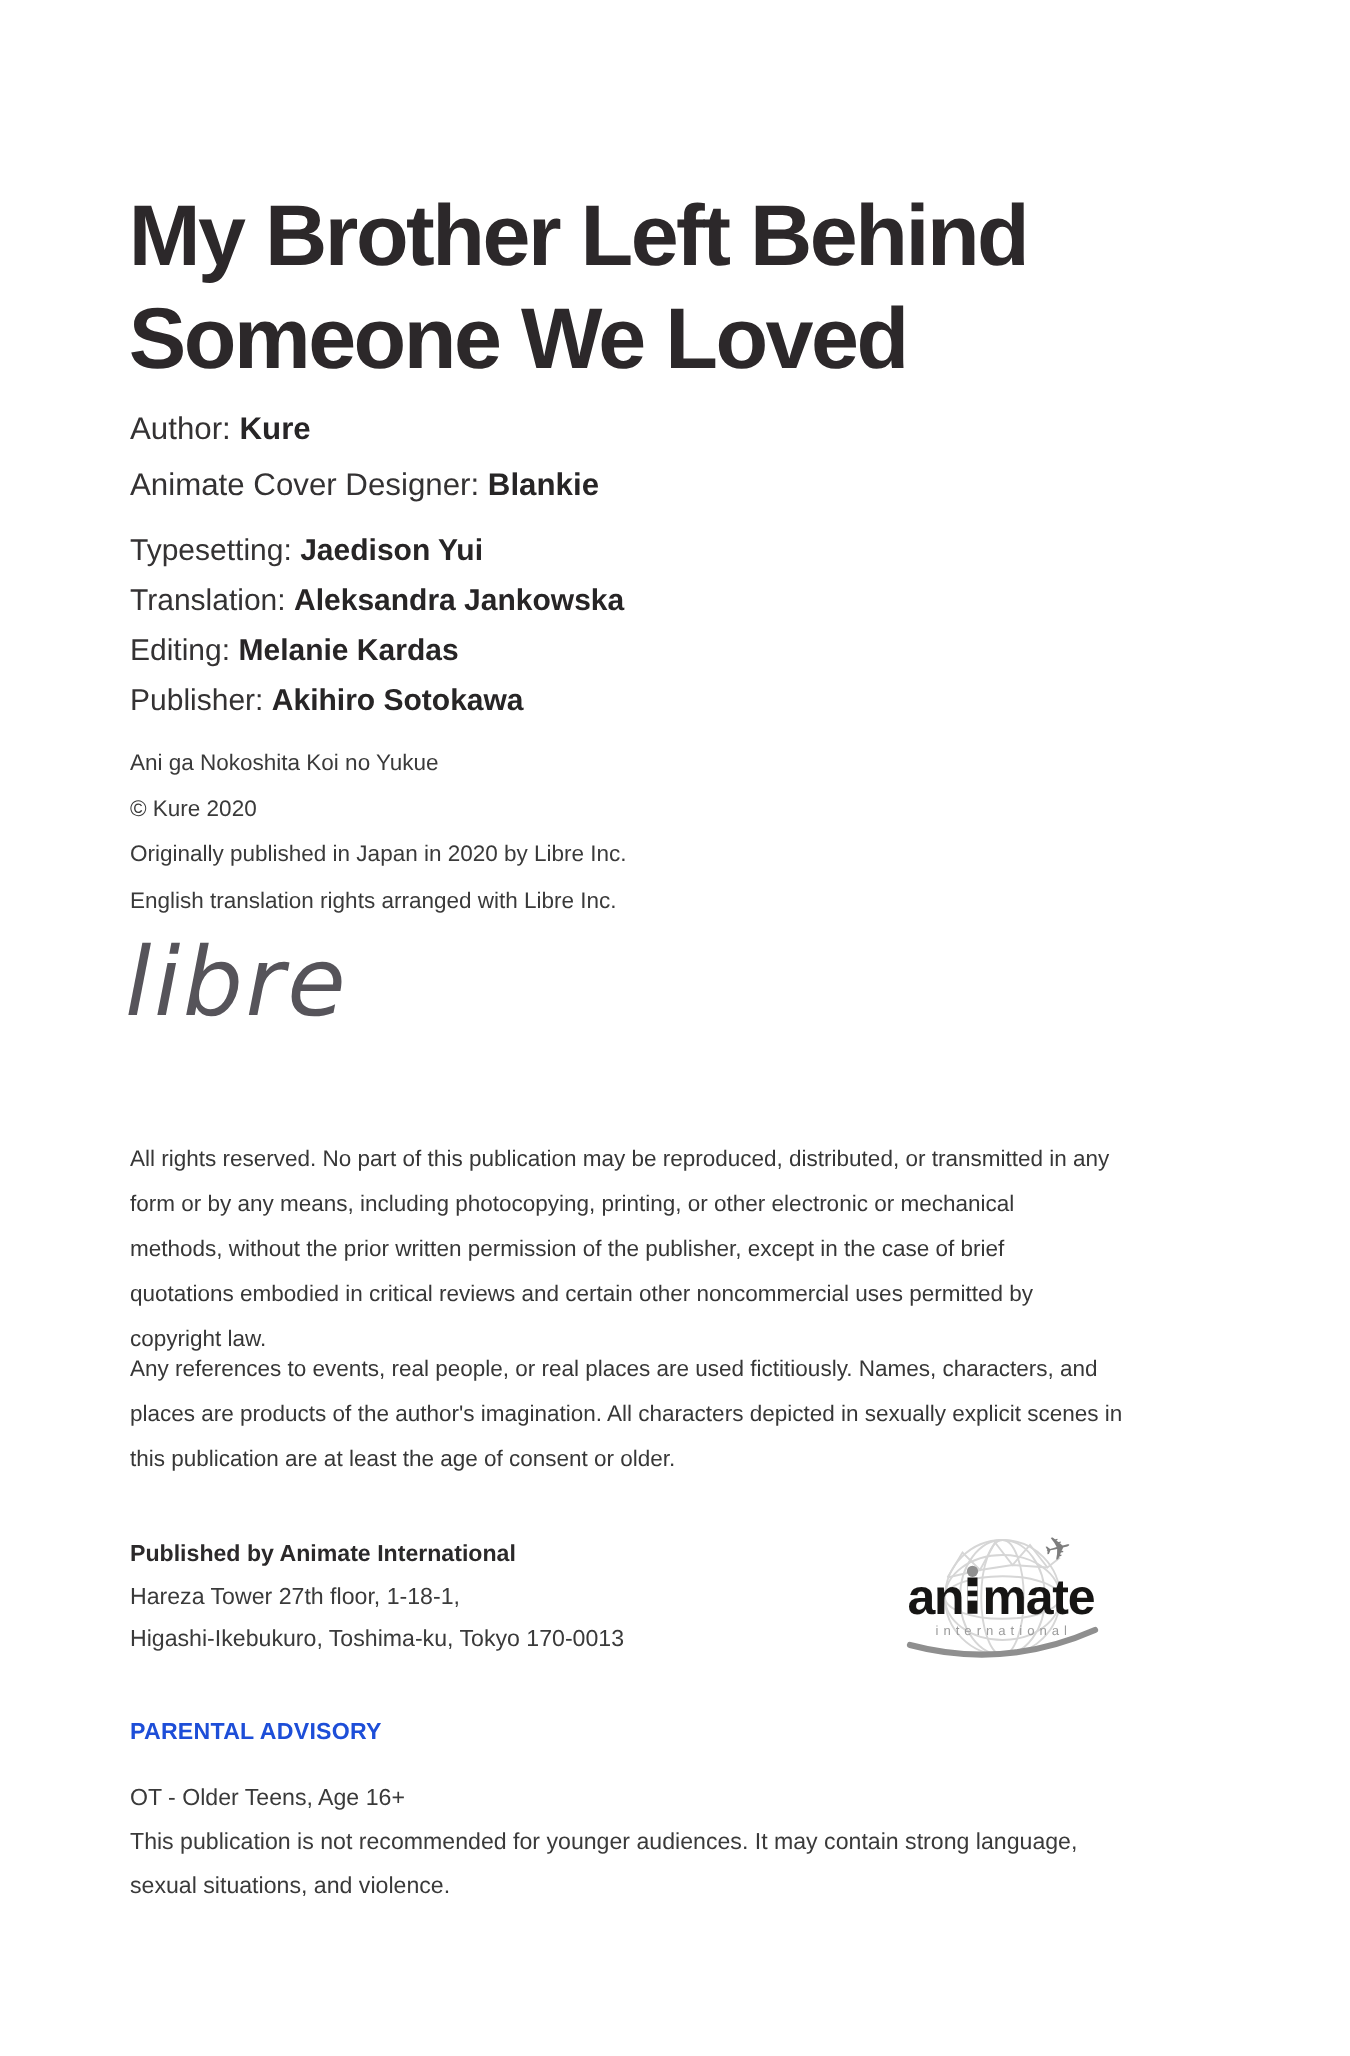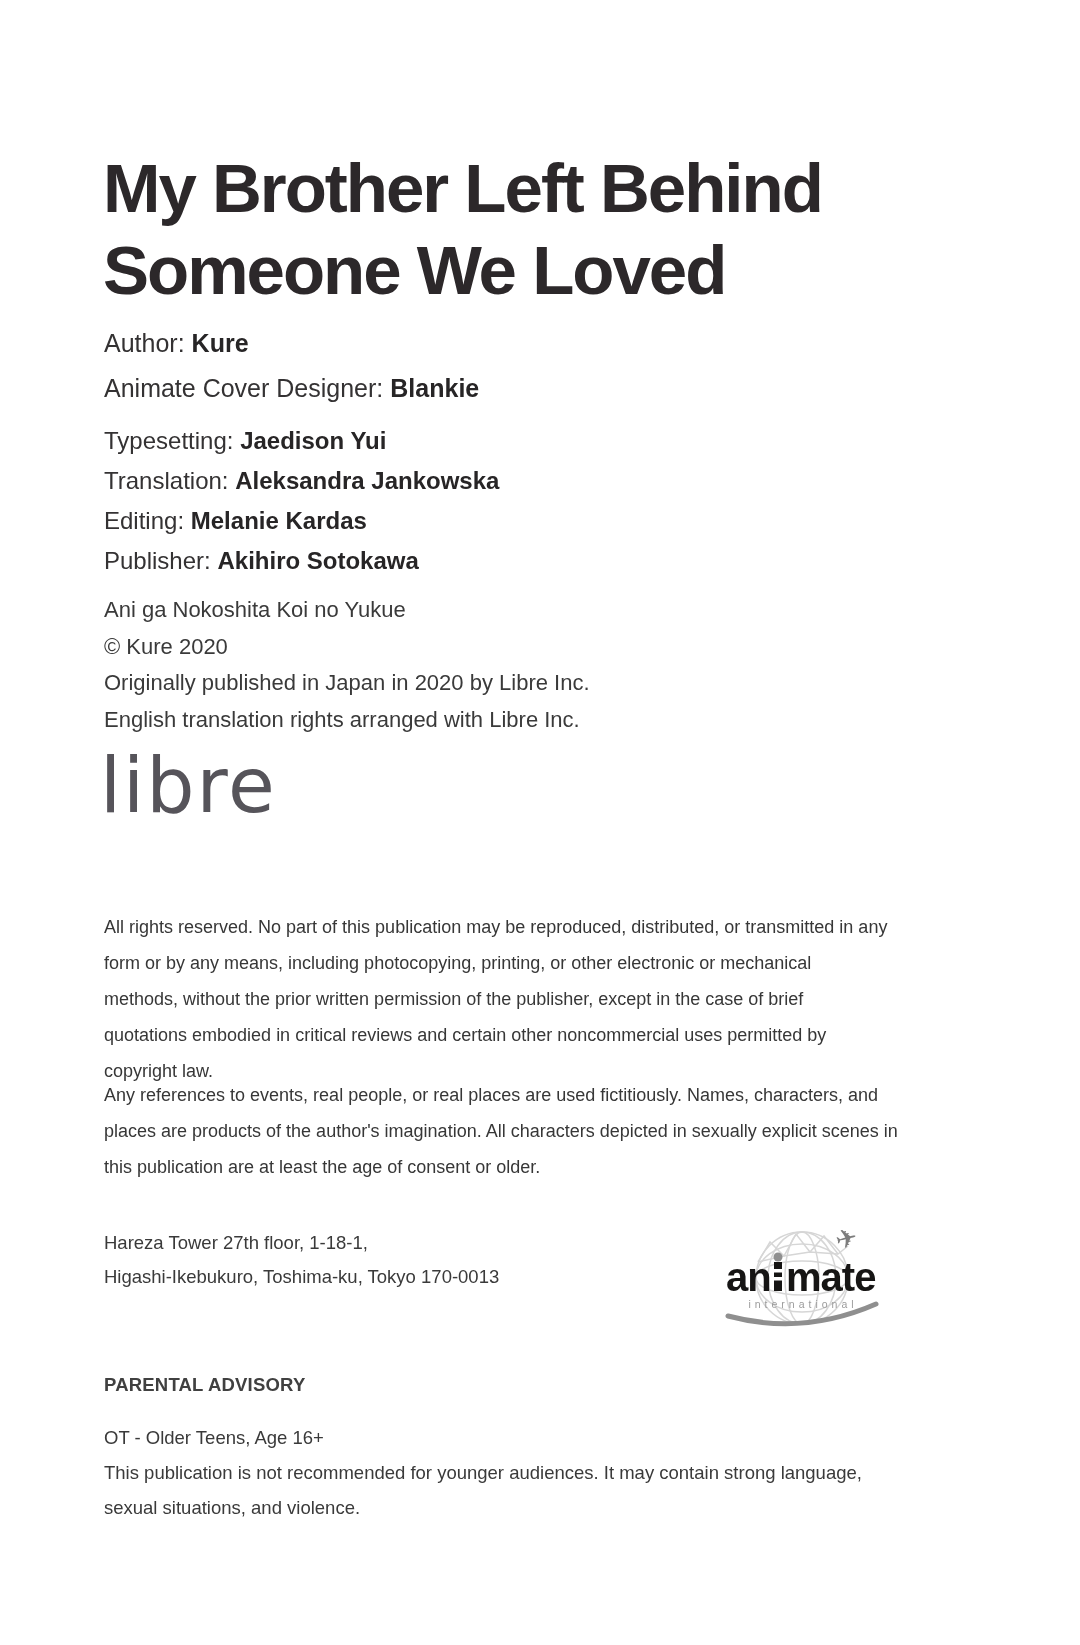--- a/index.html
+++ b/index.html
@@ -39,34 +39,35 @@
     font-size: 24px;
     line-height: 40px;
     color: #343233;
   }
   .credit-line .lbl { font-weight: normal; }
   .credit-line .val { font-weight: bold; color: #272526; margin-left: 0.28em; }
 
   .copyright-block {
     position: absolute;
     left: 104px; top: 592px;
-    font-size: 22px;
+    font-size: 18px;
     line-height: 36.5px;
     color: #3a3a3a;
   }
 
   .libre-logo {
     position: absolute;
     left: 100px; top: 748px;
     font-family: "DejaVu Sans", sans-serif;
     font-size: 76px;
     line-height: 1;
     letter-spacing: 2px;
     color: #56545a;
     font-weight: normal;
+    font-style: italic;
   }
 
   .para {
     position: absolute;
     left: 104px;
     width: 905px;
     font-size: 18px;
     line-height: 36px;
     color: #373737;
   }
@@ -90,21 +91,21 @@
 
   .advisory-block {
     position: absolute;
     left: 104px; top: 1368px;
     font-size: 18.5px;
     color: #3a3a3a;
   }
   .advisory-block .heading {
     font-weight: bold;
     line-height: 34px;
-    color: #404040;
+    color: #1d4ed8;
     letter-spacing: 0.2px;
   }
   .advisory-block .rating { line-height: 35px; margin-top: 18px; }
   .advisory-block .body   { line-height: 35px; }
 </style>
 </head>
 <body>
 
 <div class="page">
 
@@ -146,20 +147,21 @@
 form or by any means, including photocopying, printing, or other electronic or mechanical
 methods, without the prior written permission of the publisher, except in the case of brief
 quotations embodied in critical reviews and certain other noncommercial uses permitted by
 copyright law.</div>
 
   <div class="para para-fiction ml">Any references to events, real people, or real places are used fictitiously. Names, characters, and
 places are products of the author's imagination. All characters depicted in sexually explicit scenes in
 this publication are at least the age of consent or older.</div>
 
   <div class="publisher-block">
+    <div class="heading">Published by Animate International</div>
     <div class="address ml">Hareza Tower 27th floor, 1-18-1,
 Higashi-Ikebukuro, Toshima-ku, Tokyo 170-0013</div>
   </div>
 
   <div class="animate-logo">
     <svg width="182" height="114" viewBox="0 0 182 114" xmlns="http://www.w3.org/2000/svg">
 
       <g stroke="#d6d6d6" stroke-width="1.5" fill="none">
         <circle cx="90" cy="54" r="46"></circle>
         <ellipse cx="90" cy="54" rx="46" ry="17"></ellipse>

